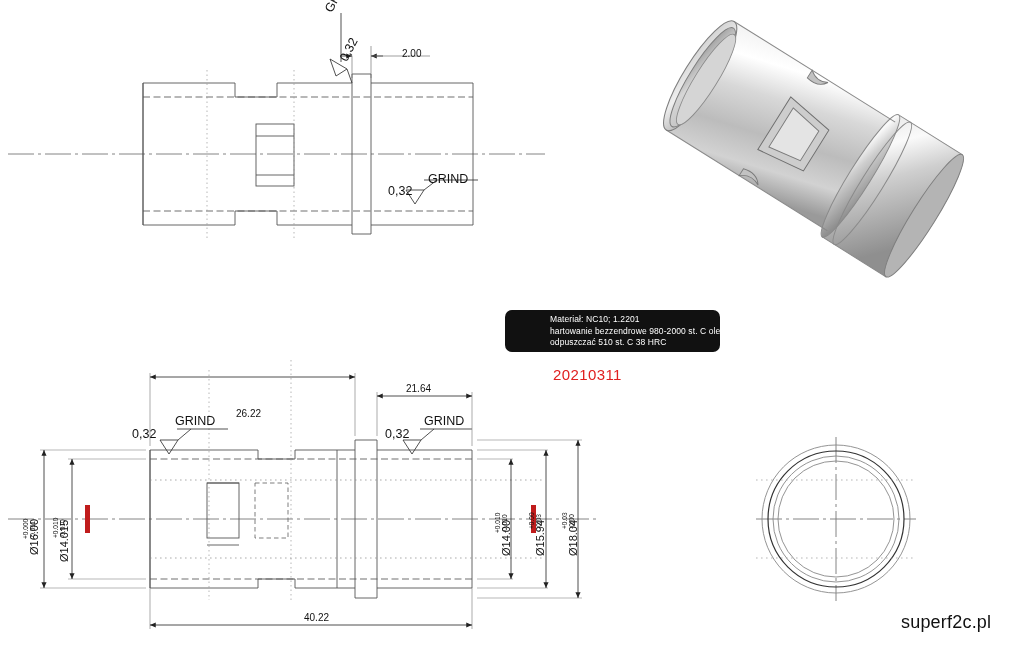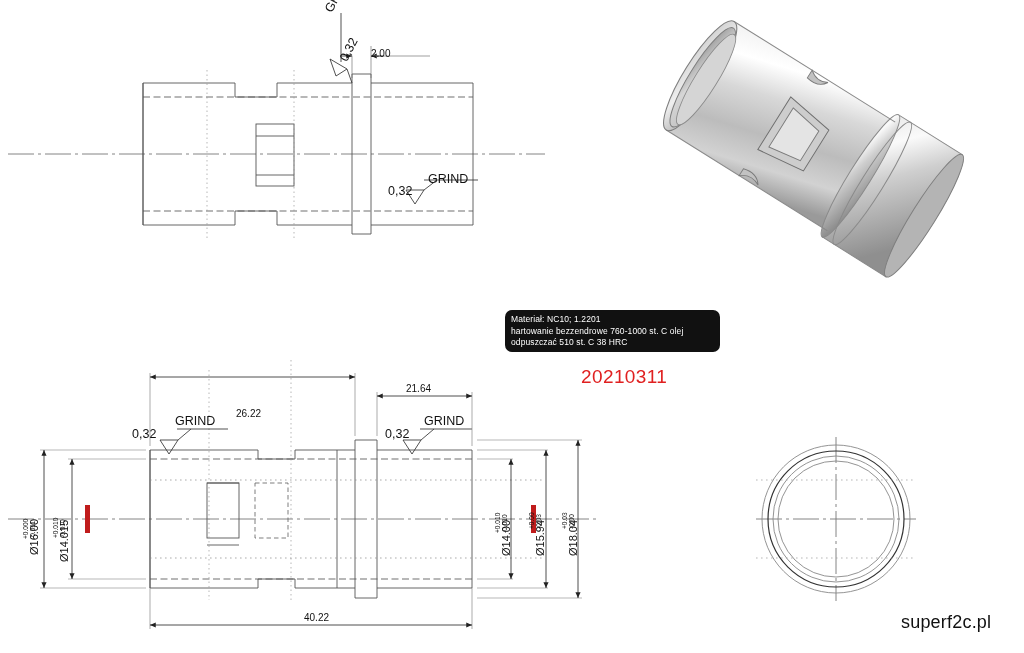--- a/index.html
+++ b/index.html
@@ -7,26 +7,26 @@
        font-family:"Liberation Sans",sans-serif;color:#000;}
   #sheet{position:absolute;inset:0;width:1024px;height:653px;}
   .txt{position:absolute;white-space:nowrap;font-family:"Liberation Sans",sans-serif;}
   
   #material-block{
     position:absolute;left:505px;top:310px;width:215px;height:42px;
     background:#111;border-radius:7px;
   }
   #material-block .mline{
     color:#fff;font-size:8.5px;line-height:11.6px;
-    padding-left:6px;letter-spacing:.1px;white-space:nowrap;
+    padding-left:6px;letter-spacing:.1px;white-space:nowrap;margin-left:39px;
   }
   #material-block .mpad{padding-top:4px;}
   #part-number{
-    position:absolute;left:553px;top:366px;font-size:19px;
-    color:#e02020;letter-spacing:.4px;font-family:"Liberation Sans",sans-serif;margin-left:28px;
+    position:absolute;left:553px;top:366px;font-size:15px;
+    color:#e02020;letter-spacing:.4px;font-family:"Liberation Sans",sans-serif;
   }
   #watermark{
     position:absolute;left:901px;top:612px;font-size:18px;color:#111;
     letter-spacing:.2px;
   }
   .dimtxt{font-size:10px;color:#111;}
   .grindtxt{font-size:12.5px;color:#111;}
   .ratxt{font-size:12.5px;color:#111;}
   .diatxt{font-size:11px;color:#111;}
   .toltxt{font-size:6.6px;color:#111;line-height:7.4px;}
@@ -247,28 +247,28 @@
       </g>
 
       <path d="M768,96 q10,8 20,2 q-6,10 -20,7 Z" fill="#c2c2c2" stroke="#7a7a7a" stroke-width="0.9"></path>
       <path d="M762,224 q10,-8 21,-2 q-7,-10 -21,-6 Z" fill="#c2c2c2" stroke="#7a7a7a" stroke-width="0.9"></path>
     </g>
   </g>
 </svg>
 
 <div id="material-block">
   <div class="mline mpad">Materiał: NC10; 1.2201</div>
-  <div class="mline">hartowanie bezzendrowe 760-1000 st. C olej</div>
+  <div class="mline">hartowanie bezzendrowe 980-2000 st. C olej</div>
   <div class="mline">odpuszczać 510 st. C   38 HRC</div>
 </div>
 
 <div id="part-number">20210311</div>
 <div id="watermark">superf2c.pl</div>
 
-<div class="txt dimtxt" style="left:371px;top:48px;">2.00</div>
+<div class="txt dimtxt" style="left:371px;top:48px;padding-left:31px;">2.00</div>
 <div class="txt dimtxt" style="left:236px;top:364px;margin-top:44px;">26.22</div>
 <div class="txt dimtxt" style="left:406px;top:383px;">21.64</div>
 <div class="txt dimtxt" style="left:296px;top:612px;margin-left:8px;">40.22</div>
 
 <div class="txt grindtxt" style="left:322px;top:8px;transform:rotate(-62deg);transform-origin:0 0;">GRIND</div>
 <div class="txt ratxt" style="left:337px;top:57px;transform:rotate(-62deg);transform-origin:0 0;">0,32</div>
 
 <div class="txt grindtxt" style="left:428px;top:172px;">GRIND</div>
 <div class="txt ratxt" style="left:388px;top:184px;">0,32</div>
 

